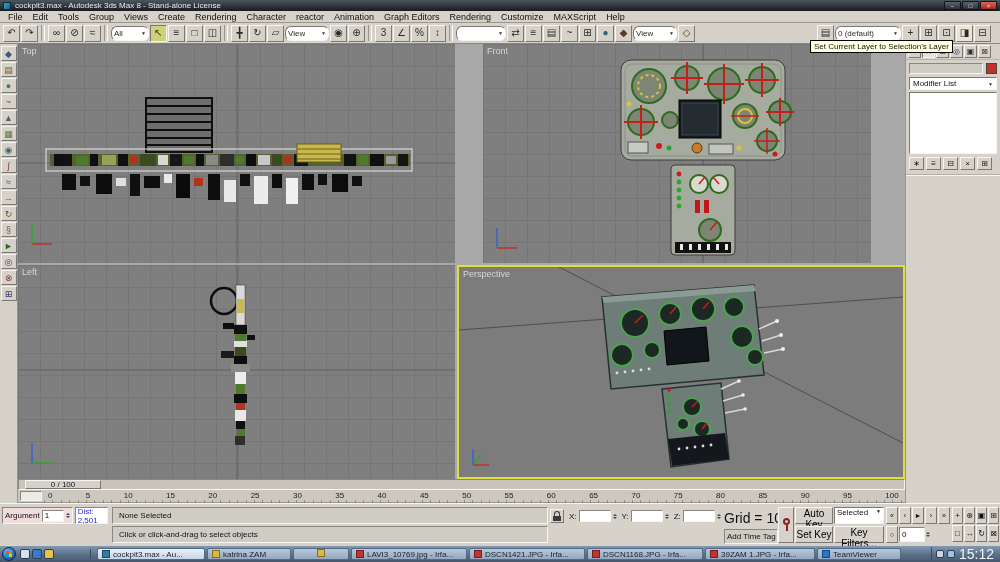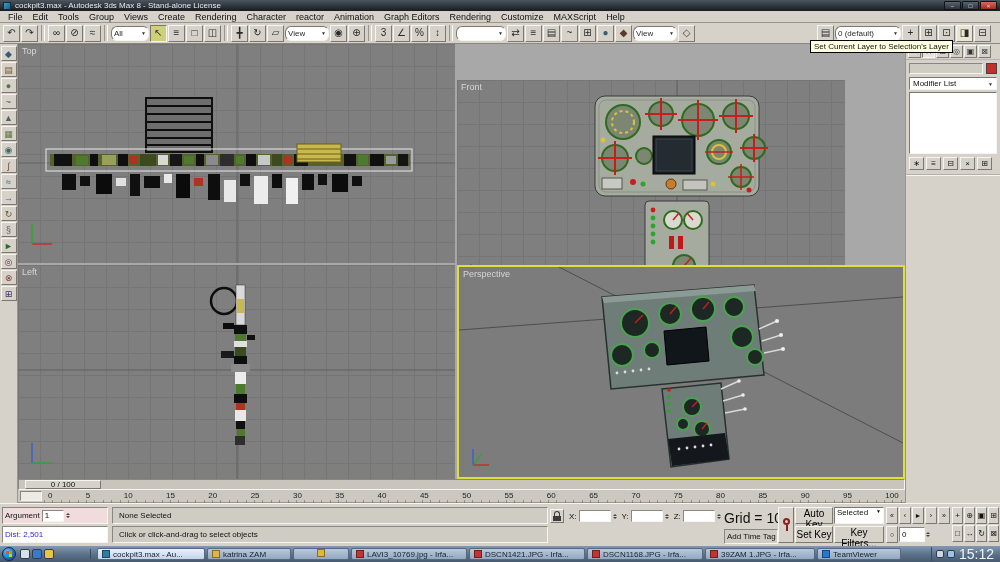--- a/index.html
+++ b/index.html
@@ -49,21 +49,21 @@
     border-right:1px solid #9a968e; display:flex; flex-direction:column; align-items:center; gap:1px; padding-top:2px; }
   .lt-btn { width:16px; height:15px; display:flex; align-items:center; justify-content:center;
     background:#d6d2ca; border:1px solid; border-color:#f7f5f1 #7c786f #7c786f #f7f5f1; font-size:9px; }
 
   
   #viewports { position:absolute; left:18px; top:44px; width:887px; height:435px; background:#a8a8a8; }
   .vp { position:absolute; overflow:hidden; background-color:#7f7f7f; }
   .vp.grid { background-image:linear-gradient(#757575 1px, transparent 1px),
     linear-gradient(90deg,#757575 1px, transparent 1px); background-size:22px 22px; }
   #vp-top   { left:0;   top:0;   width:437px; height:219px; }
-  #vp-front { left:439px; top:0; width:388px; height:219px;margin-top:36px; }
+  #vp-front { left:465px; top:0; width:388px; height:219px; }
   #vp-left  { left:0;   top:221px; width:437px; height:214px; }
   #vp-persp { left:439px; top:221px; width:448px; height:214px; background:#7c7c7c; border:2px solid #dde03a; }
   .vp-label { position:absolute; left:4px; top:2px; color:#d6d6d6; font-size:9px; z-index:5; }
   .vp svg { position:absolute; left:0; top:0; }
 
   
   #cmd-panel { position:absolute; left:905px; top:44px; width:95px; height:459px; background:#d6d2ca;
     border-left:1px solid #9a968e; }
   .cp-tabs { display:flex; gap:1px; padding:1px 2px; height:16px; border-bottom:1px solid #b8b4ac; }
   .cp-tab { width:13px; height:13px; display:flex; align-items:center; justify-content:center;
@@ -91,21 +91,21 @@
     border-bottom:1px solid #9a968e; display:flex; align-items:center; gap:2px; padding:0 2px; }
   .tb-mini { width:22px; height:10px; background:#eceae4; border:1px solid; border-color:#8a8680 #f7f5f1 #f7f5f1 #8a8680; }
   .ruler { flex:1; height:13px; display:flex; justify-content:space-between; align-items:center;
     padding:0 4px; font-size:8px; color:#222;
     background-image:repeating-linear-gradient(90deg, rgba(80,80,80,.45) 0 1px, transparent 1px 8.4px);
     background-size:100% 3px; background-position:0 100%; background-repeat:no-repeat; }
   .tick { line-height:1; }
 
   
   #statusbar { position:absolute; left:0; top:503px; width:1000px; height:43px; background:#d6d2ca; border-top:1px solid #f7f5f1; }
-  .listener { position:absolute; left:2px; top:3px; width:106px; display:flex; flex-direction:column; gap:2px; }
+  .listener { position:absolute; left:2px; top:3px; width:106px; display:flex; flex-direction:row; gap:2px; }
   .lrow { height:17px; display:flex; align-items:center; gap:2px; padding:0 2px;
     border:1px solid; border-color:#8a8680 #f7f5f1 #f7f5f1 #8a8680; font-size:8px; }
   .lrow.pink { background:#f0dcdc; }
   .lrow.white { background:#fff; }
   .dist { color:#2a2ad0; }
   .field { background:#fff; border:1px solid; border-color:#8a8680 #f7f5f1 #f7f5f1 #8a8680;
     height:12px; display:inline-flex; align-items:center; padding:0 2px; font-size:8px; }
   .field.tiny { width:22px; }
   .spin { display:inline-flex; flex-direction:column; justify-content:center; gap:1px; }
   .spin i { display:block; width:0; height:0; border:2.5px solid transparent; }

